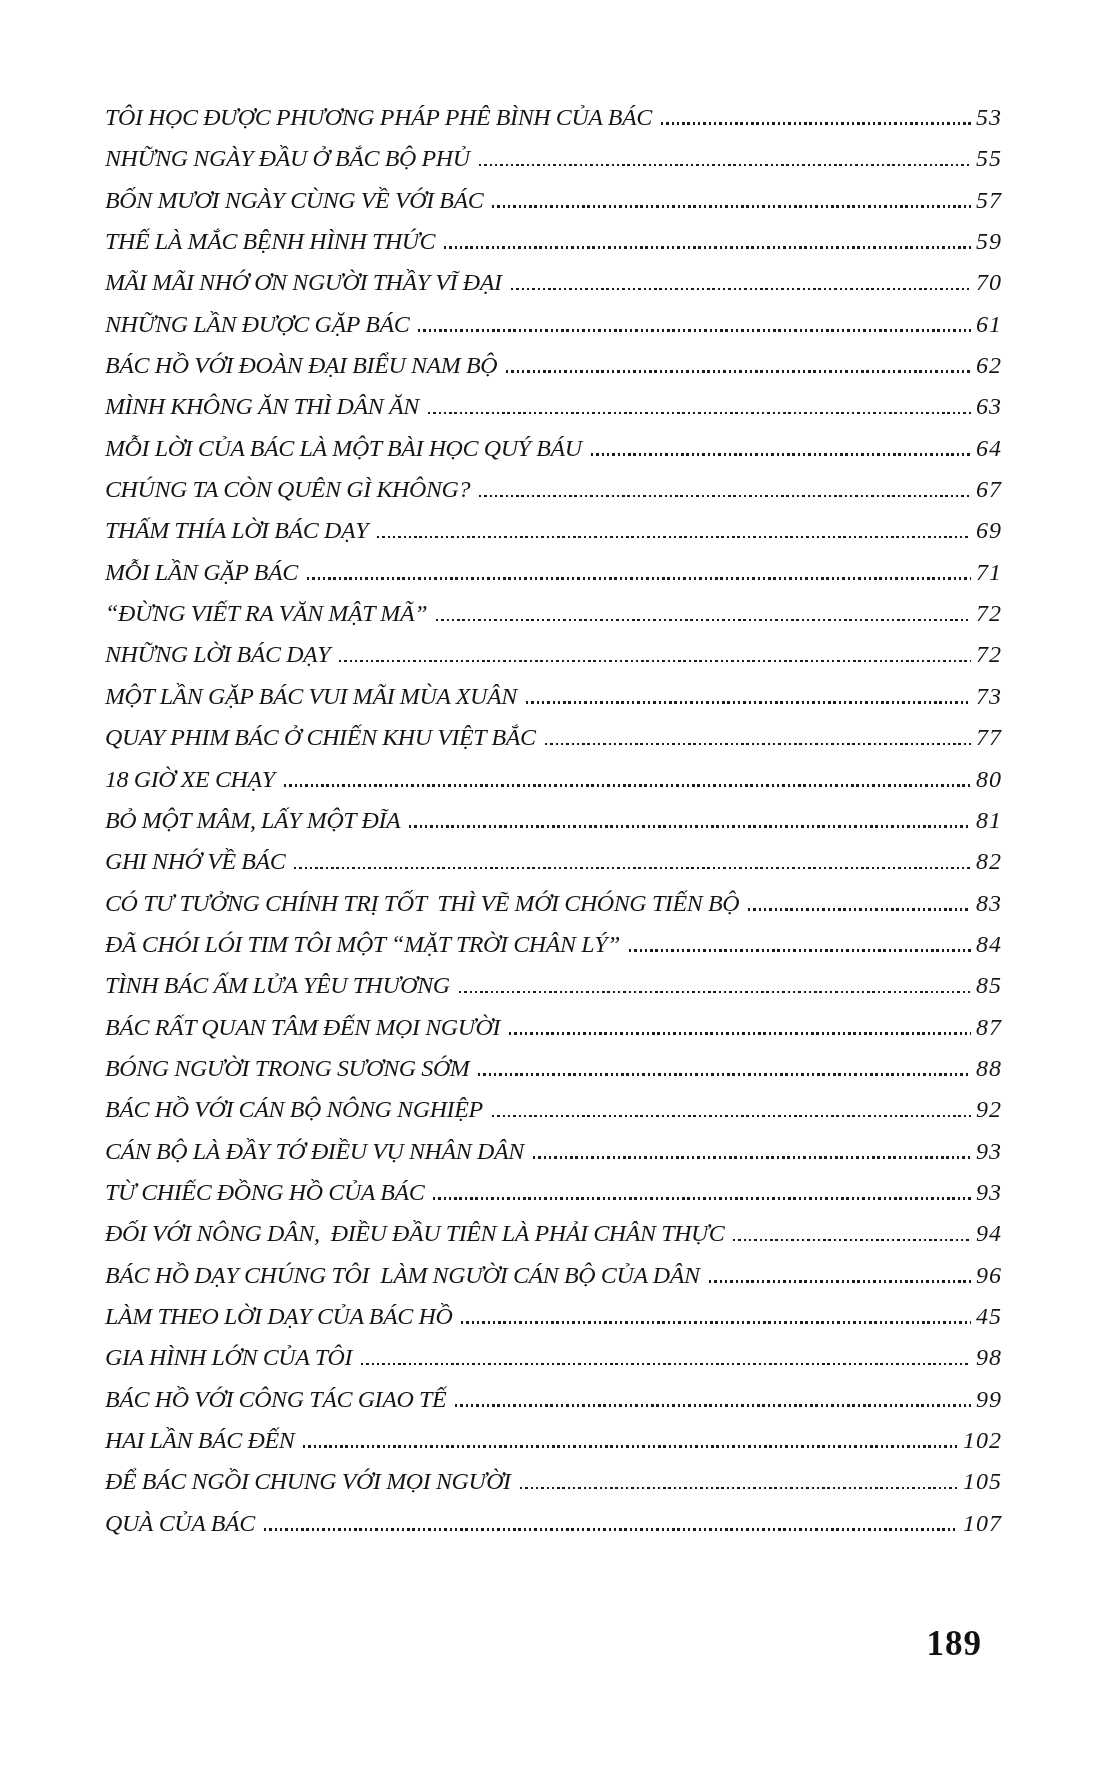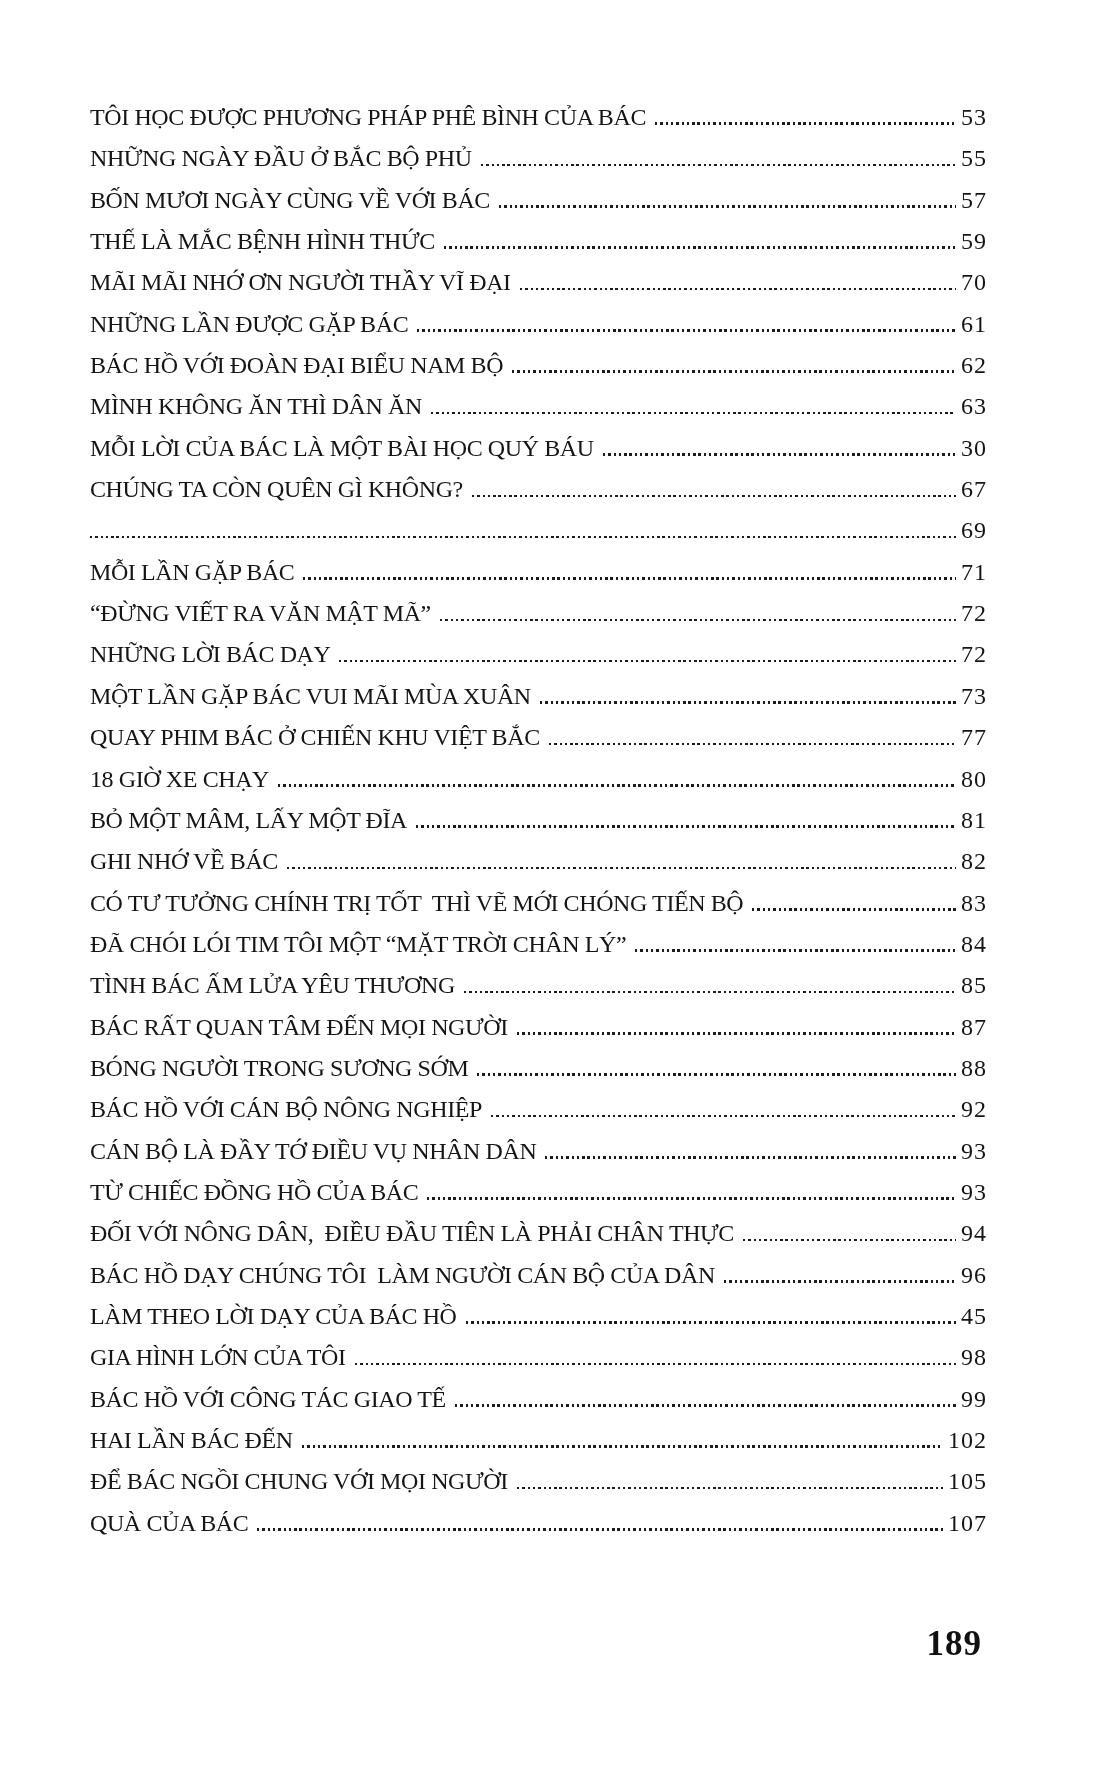--- a/index.html
+++ b/index.html
@@ -17,22 +17,23 @@
   }
   .page {
     position: relative;
     width: 1103px;
     height: 1773px;
     background: #ffffff;
   }
   .toc {
     position: absolute;
     top: 104px;
-    left: 90px;
+    left: 105px;
     width: 897px;
+    font-style: italic;
   }
   .toc-row {
     display: flex;
     align-items: baseline;
     height: 41.35px;
   }
   .toc-title {
     white-space: pre;
     font-size: 24px;
     letter-spacing: -0.4px;
@@ -115,30 +116,31 @@
 
   <div class="toc-row">
     <span class="toc-title">MÌNH KHÔNG ĂN THÌ DÂN ĂN</span>
     <span class="toc-leader"></span>
     <span class="toc-page">63</span>
   </div>
 
   <div class="toc-row">
     <span class="toc-title">MỖI LỜI CỦA BÁC LÀ MỘT BÀI HỌC QUÝ BÁU</span>
     <span class="toc-leader"></span>
-    <span class="toc-page">30</span>
+    <span class="toc-page">64</span>
   </div>
 
   <div class="toc-row">
     <span class="toc-title">CHÚNG TA CÒN QUÊN GÌ KHÔNG?</span>
     <span class="toc-leader"></span>
     <span class="toc-page">67</span>
   </div>
 
   <div class="toc-row">
+    <span class="toc-title">THẤM THÍA LỜI BÁC DẠY</span>
     <span class="toc-leader"></span>
     <span class="toc-page">69</span>
   </div>
 
   <div class="toc-row">
     <span class="toc-title">MỖI LẦN GẶP BÁC</span>
     <span class="toc-leader"></span>
     <span class="toc-page">71</span>
   </div>
 

